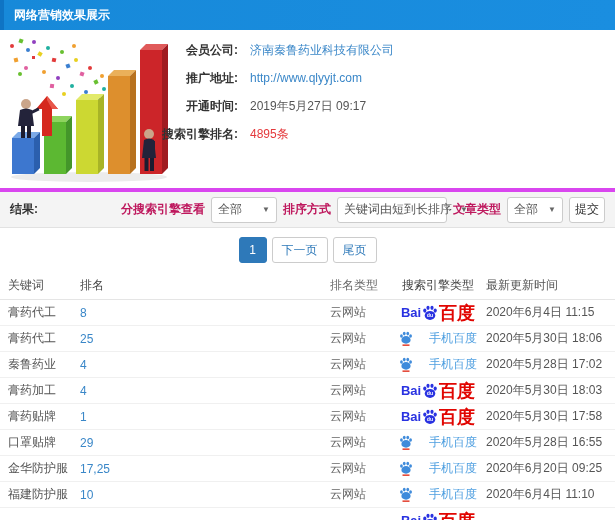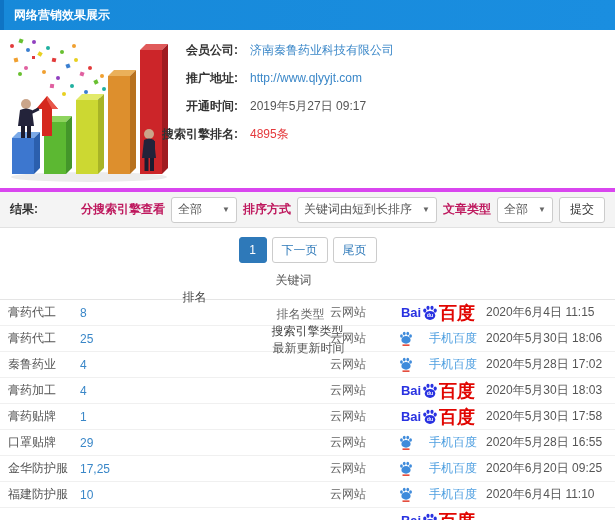--- a/index.html
+++ b/index.html
@@ -24,34 +24,34 @@
   
   .filter-bar { height:40px; background:#f4f4f4; border-top:4px solid #d946ef; border-bottom:1px solid #e2e2e2;
     display:flex; align-items:center; padding:0 10px; }
   .filter-title { font-weight:bold; color:#333; }
   .filter-right { margin-left:auto; display:flex; align-items:center; gap:6px; }
   .filter-label { font-weight:bold; color:#be185d; white-space:nowrap; }
   .select { height:26px; background:#fff; border:1px solid #ccc; border-radius:3px;
     display:inline-flex; align-items:center; padding:0 6px; color:#555; cursor:pointer; white-space:nowrap; }
   .select .caret { margin-left:auto; padding-left:8px; font-size:8px; color:#666; }
   .sel-engine { width:66px; }
-  .sel-sort   { width:140px; }
+  .sel-sort   { width:110px; }
   .sel-type   { width:56px; }
-  .submit-btn { height:26px; padding:0 10px; background:#fff; border:1px solid #ccc; border-radius:3px;
+  .submit-btn { height:26px; padding:0 5px; background:#fff; border:1px solid #ccc; border-radius:3px;
     color:#333; cursor:pointer; font-size:12px; }
 
   
   .pagination { height:44px; display:flex; align-items:center; justify-content:center; gap:5px; }
   .page-btn { min-width:28px; height:26px; padding:0 9px; display:inline-flex; align-items:center; justify-content:center;
     border:1px solid #ccc; border-radius:3px; background:#fff; color:#2e79b9; cursor:pointer; }
   .page-btn.active { background:var(--pagination-active,#2e79b9); border-color:#2e79b9; color:#fff; }
 
   
   .rank-table { width:100%; }
-  .thead { display:flex; height:28px; align-items:center; border-bottom:1px solid #e5e5e5; color:#444;flex-direction:column; }
+  .thead { display:flex; height:28px; align-items:center; border-bottom:1px solid #e5e5e5; color:#444; }
   .trow  { display:flex; height:26px; align-items:center; border-bottom:1px solid #f0f0f0; }
   .c-kw   { width:80px;  padding-left:8px; color:#555; }
   .c-rank { width:250px; }
   .trow .c-rank { color:#3a87c8; cursor:pointer; }
   .c-type { width:62px;  color:#666; }
   .c-engine { width:92px; display:flex; justify-content:center; align-items:center; }
   .c-date { flex:1; padding-left:2px; color:#555; }
 
   
   .baidu-logo { display:none; align-items:center; gap:1px; }

